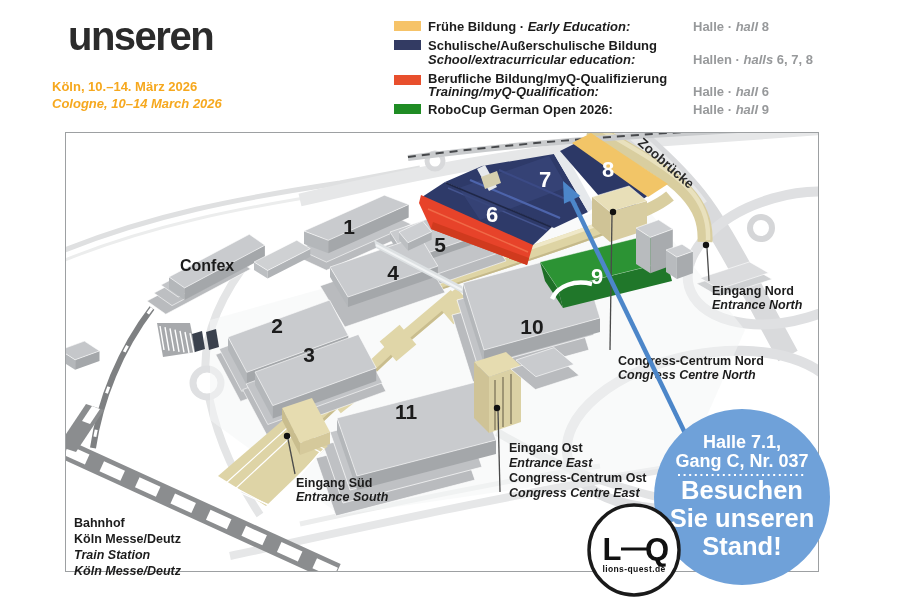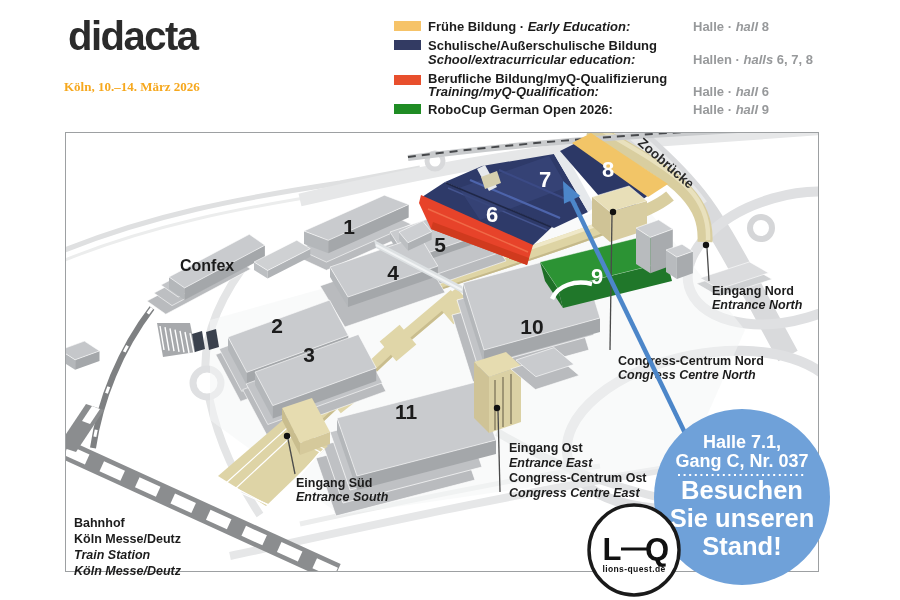--- a/index.html
+++ b/index.html
@@ -4,25 +4,26 @@
 <title>didacta 2026 Geländeplan</title>
 <style>
 html,body{margin:0;padding:0;background:#ffffff;width:900px;height:600px;overflow:hidden;}
 body{font-family:"Liberation Sans",sans-serif;position:relative;}
 .abs{position:absolute;}
 </style>
 </head>
 <body>
 
 <div class="abs" style="left:68px;top:16px;">
-  <div style="font-size:40px;font-weight:bold;color:#2b2b2b;letter-spacing:-1.5px;line-height:1;">didacta</div>
+  <div style="font-size:40px;font-weight:bold;color:#2b2b2b;letter-spacing:-1.5px;line-height:1;">unseren</div>
 </div>
 
-<div class="abs" style="left:64px;top:80px;font-size:13px;font-weight:bold;color:#f6a81e;line-height:1.06;font-family:Liberation Serif, serif;">
+<div class="abs" style="left:52px;top:80px;font-size:13px;font-weight:bold;color:#f6a81e;line-height:1.06;">
   <div>Köln, 10.–14. März 2026</div>
+  <div style="font-style:italic;margin-top:3px;">Cologne, 10–14 March 2026</div>
 </div>
 
 <svg class="abs" style="left:0;top:0;" width="900" height="130" viewBox="0 0 900 130" font-family="Liberation Sans, sans-serif">
 
   <g>
     <rect x="394" y="21" width="27" height="10" fill="#f6c368"></rect>
     <text x="428" y="30.5" font-size="13" font-weight="bold" fill="#1c1c1c">Frühe Bildung · <tspan font-style="italic">Early Education:</tspan></text>
     <text x="693" y="30.5" font-size="13" font-weight="bold" fill="#97999b">Halle · <tspan font-style="italic">hall</tspan> 8</text>
   </g>
 

